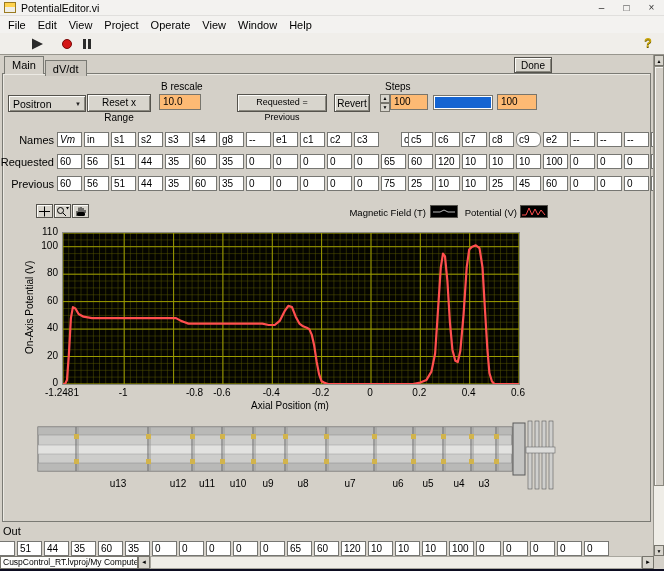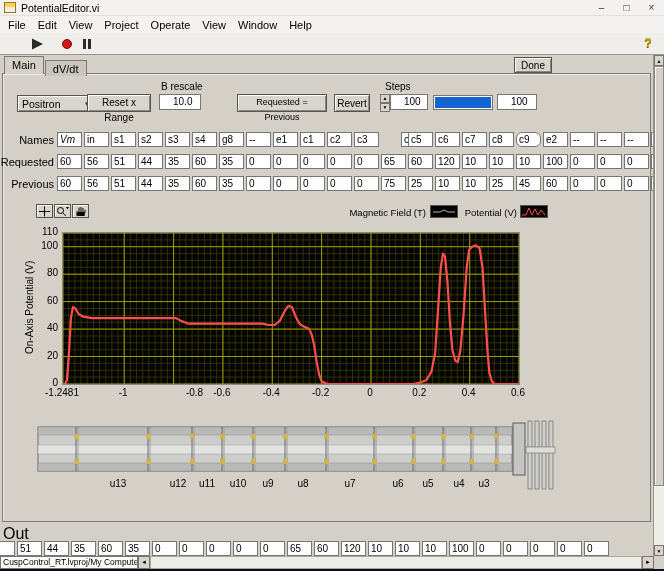--- a/index.html
+++ b/index.html
@@ -19,21 +19,21 @@
   .pbar{display:inline-block;width:3px;height:10px;background:#2b2b2b;margin:0 1px}
   .help-q{position:absolute;right:12px;top:2px;font-weight:bold;font-size:13px;color:#c9a50a;text-shadow:0 1px 0 #6a5a00}
   
   .tabs{position:absolute;left:4px;top:56px;height:18px;z-index:3}
   .tab{position:relative;display:inline-block;height:16px;padding:2px 7px 0;background:#cac6be;border:1px solid #7a7a74;border-bottom:none;margin-right:1px;font-size:11px;top:2px;vertical-align:bottom}
   .tab.sel{background:#d4d0c8;height:18px;top:0;z-index:4}
   .tabpanel{position:absolute;left:2px;top:73px;width:649px;height:449px;border:1px solid #7a7a74;box-shadow:inset 1px 1px 0 #eceae4}
   .btn{position:absolute;background:#d8d5cd;border:1px solid #55534d;box-shadow:inset 1px 1px 0 #fcfbf8,inset -1px -1px 0 #8a887f;font-size:10px;font-family:inherit;text-align:center;line-height:15px;padding:0;z-index:2}
   .btn.small{font-size:9px}
   .lbl{position:absolute;font-size:10px;z-index:2}
-  .numbox{position:absolute;height:16px;background:#ffffff;border:1px solid #77756d;font-size:10px;line-height:14px;padding-left:13px;z-index:2;white-space:nowrap;overflow:hidden}
+  .numbox{position:absolute;height:16px;background:#fdba74;border:1px solid #77756d;font-size:10px;line-height:14px;padding-left:3px;z-index:2;white-space:nowrap;overflow:hidden}
   .enum{position:absolute;height:17px;background:#d8d5cd;border:1px solid #55534d;box-shadow:inset 1px 1px 0 #fcfbf8,inset -1px -1px 0 #8a887f;display:flex;align-items:center;justify-content:space-between;padding:0 4px;font-size:10.5px;z-index:2}
   .enum-arrow{font-size:6px;color:#222}
   .spinner{position:absolute;display:flex;z-index:2}
   .spin-btns{display:inline-flex;flex-direction:column;width:10px;height:16px}
   .spin-up,.spin-dn{flex:1;font-size:5px;line-height:7px;text-align:center;background:#d8d5cd;border:1px solid #77756d}
   .numbox.inline{position:static;display:inline-block}
   .progress{position:absolute;height:15px;border:1px solid #77756d;background:#fff;padding:1px;z-index:2}
   .progress-fill{width:100%;height:100%}
   
   .rowlbl{position:absolute;left:0;width:54px;text-align:right;font-size:11px;z-index:2}
@@ -105,21 +105,21 @@
         <span class="pbar"></span>
         <span class="pbar"></span>
       </span>
     <span class="help-q">?</span>
   </div>
 
   <div class="tabs" id="tabs"><span class="tab sel">Main</span><span class="tab">dV/dt</span></div>
   <button class="btn" style="left:514px;top:57px;width:38px;height:16px">Done</button>
   <div class="tabpanel"></div>
 
-  <div class="enum" style="left:17px;top:95px;width:78px">
+  <div class="enum" style="left:8px;top:95px;width:78px">
     <span>Positron</span>
     <span class="enum-arrow">▼</span>
   </div>
   <button class="btn" style="left:87px;top:94px;width:64px;height:18px">Reset x Range</button>
   <span class="lbl" style="left:161px;top:81px">B rescale</span>
   <div class="numbox" style="left:159px;top:94px;width:42px">10.0</div>
   <button class="btn small" style="left:237px;top:94px;width:90px;height:18px">Requested = Previous</button>
   <button class="btn" style="left:334px;top:94px;width:36px;height:18px">Revert</button>
   <span class="lbl" style="left:385px;top:81px">Steps</span>
   <div class="spinner" style="left:380px;top:94px">
@@ -382,20 +382,21 @@
       <span class="xtick" style="left: 61.2162px;">-1</span>
       <span class="xtick" style="left: 110.564px; margin-left: 22px;">-0.8</span>
       <span class="xtick" style="left: 159.912px;">-0.6</span>
       <span class="xtick" style="left: 209.26px;">-0.4</span>
       <span class="xtick" style="left: 258.608px;">-0.2</span>
       <span class="xtick" style="left: 307.956px;">0</span>
       <span class="xtick" style="left: 357.304px;">0.2</span>
       <span class="xtick" style="left: 406.652px;">0.4</span>
       <span class="xtick" style="left: 456px;">0.6</span>
     </div>
+  <div class="xlab">Axial Position (m)</div>
 
   <svg id="elec" width="520" height="70">
     <rect x="2" y="7" width="474" height="44" fill="#cdcdcb" stroke="#6a6a6a"></rect>
     <rect x="2" y="7" width="474" height="8" fill="#b9b9b7" stroke="#8a8a8a" stroke-width="0.5"></rect>
     <rect x="2" y="43" width="474" height="8" fill="#b9b9b7" stroke="#8a8a8a" stroke-width="0.5"></rect>
     <rect x="2" y="25" width="474" height="9" fill="#e2e2e0" stroke="#9a9a9a" stroke-width="0.5"></rect>
     <g id="elec-extra">
         <line x1="40" y1="7" x2="40" y2="51" stroke="#6a6a6a"></line>
         <line x1="42" y1="7" x2="42" y2="51" stroke="#9c9c9a"></line>
         <rect x="38" y="14" width="5" height="5" fill="#d2b44c"></rect>
@@ -459,21 +460,21 @@
       <span class="elabel" style="left: 202px;">u10</span>
       <span class="elabel" style="left: 232px;">u9</span>
       <span class="elabel" style="left: 267px;">u8</span>
       <span class="elabel" style="left: 314px;">u7</span>
       <span class="elabel" style="left: 362px;">u6</span>
       <span class="elabel" style="left: 392px;">u5</span>
       <span class="elabel" style="left: 423px;">u4</span>
       <span class="elabel" style="left: 448px;">u3</span>
     </div>
 
-  <span class="lbl" style="left:3px;top:525px;font-size:16px">Out</span>
+  <span class="lbl" style="left:3px;top:525px;font-size:11px">Out</span>
   <div class="cellrow" id="out-row" style="left:0;top:541px">
     <span class="cell" style="left:-10px"></span>
   <span class="cell" style="left: 17px;">51</span>
       <span class="cell" style="left: 44px;">44</span>
       <span class="cell" style="left: 71px;">35</span>
       <span class="cell" style="left: 98px;">60</span>
       <span class="cell" style="left: 125px;">35</span>
       <span class="cell" style="left: 152px;">0</span>
       <span class="cell" style="left: 179px;">0</span>
       <span class="cell" style="left: 206px;">0</span>

